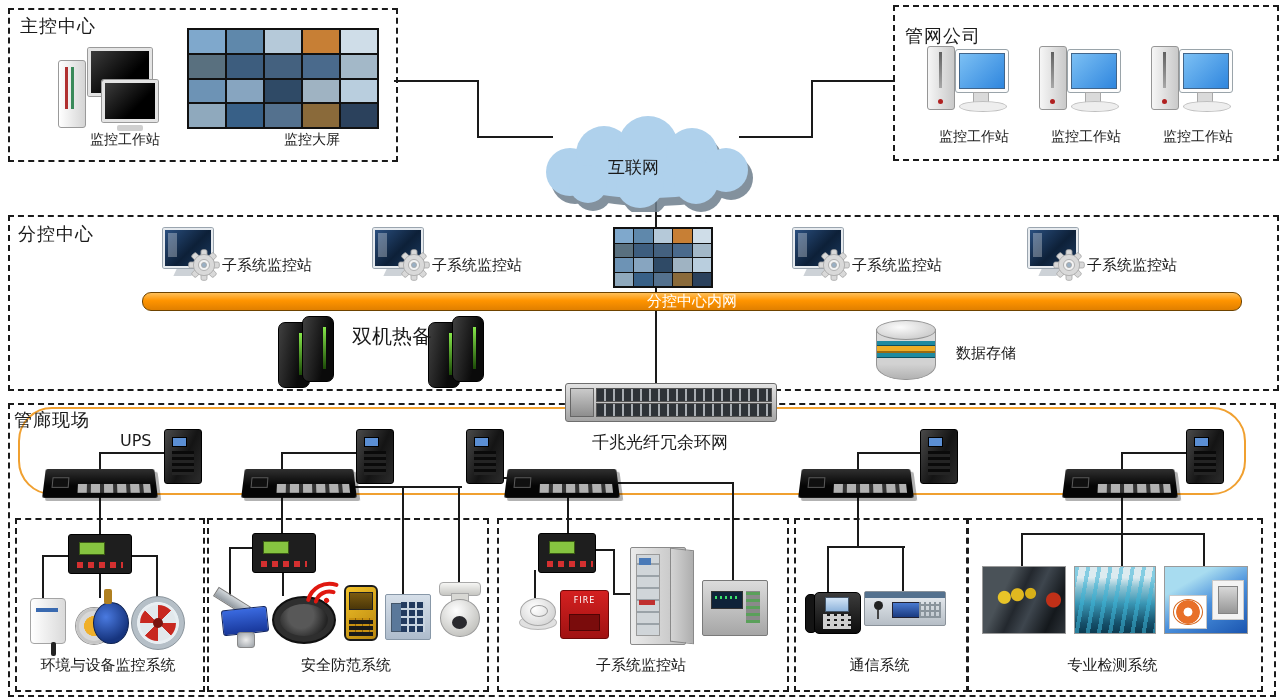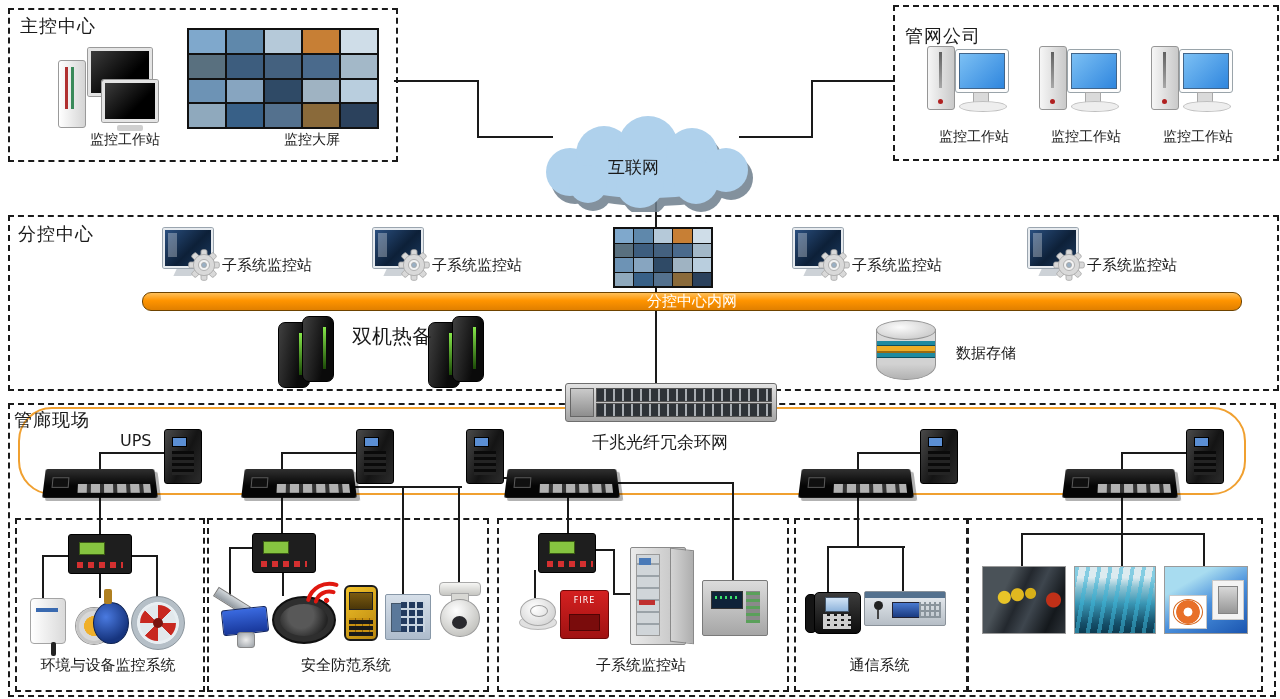--- a/index.html
+++ b/index.html
@@ -478,20 +478,21 @@
     <div class="bt"></div>
   </div>
   <div class="sys-lbl" style="left:794px;top:656px;width:171px">通信系统</div>
 
   <div class="ph ph1" style="left:982px;top:566px;width:82px;height:66px"></div>
   <div class="ph ph2" style="left:1074px;top:566px;width:80px;height:66px"></div>
   <div class="ph ph3" style="left:1164px;top:566px;width:82px;height:66px">
     <div class="in1"></div>
     <div class="in2"></div>
   </div>
+  <div class="sys-lbl" style="left:966px;top:656px;width:293px">专业检测系统</div>
 
 <div class="ln" style="left: 394px; top: 80px; width: 84px; height: 2px;"></div>
     <div class="ln" style="left: 477px; top: 80px; width: 2px; height: 58px;"></div>
     <div class="ln" style="left: 477px; top: 136px; width: 76px; height: 2px;"></div>
     <div class="ln" style="left: 739px; top: 136px; width: 74px; height: 2px;"></div>
     <div class="ln" style="left: 811px; top: 80px; width: 2px; height: 58px;"></div>
     <div class="ln" style="left: 811px; top: 80px; width: 84px; height: 2px;"></div>
     <div class="ln" style="left: 655px; top: 198px; width: 2px; height: 32px;"></div>
     <div class="ln" style="left: 655px; top: 283px; width: 2px; height: 103px;"></div>
     <div class="ln" style="left: 99px; top: 452px; width: 68px; height: 2px;"></div>

